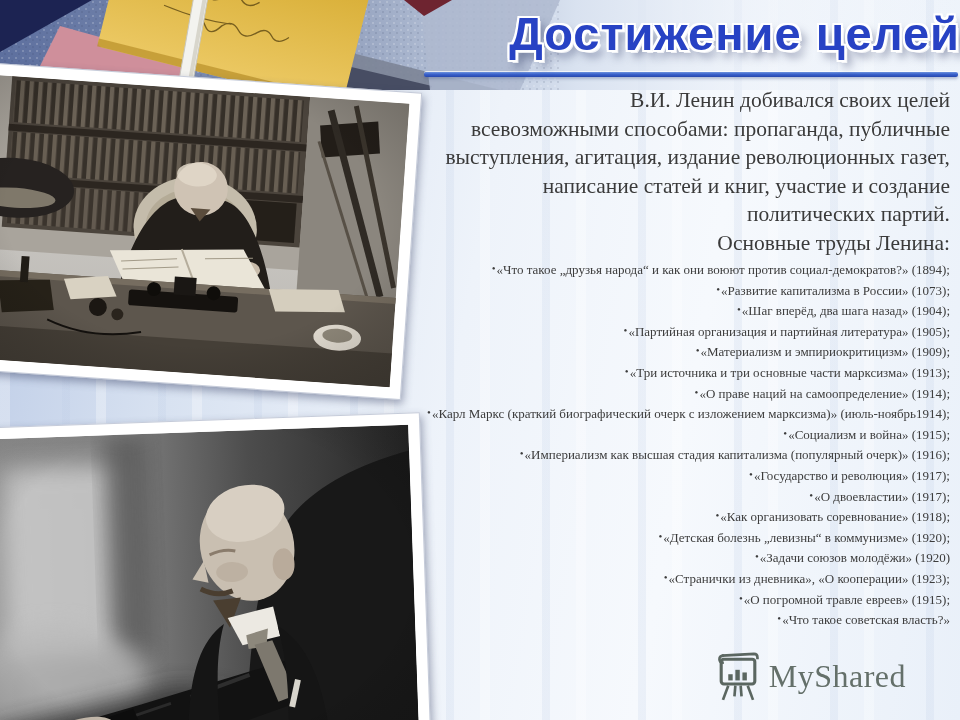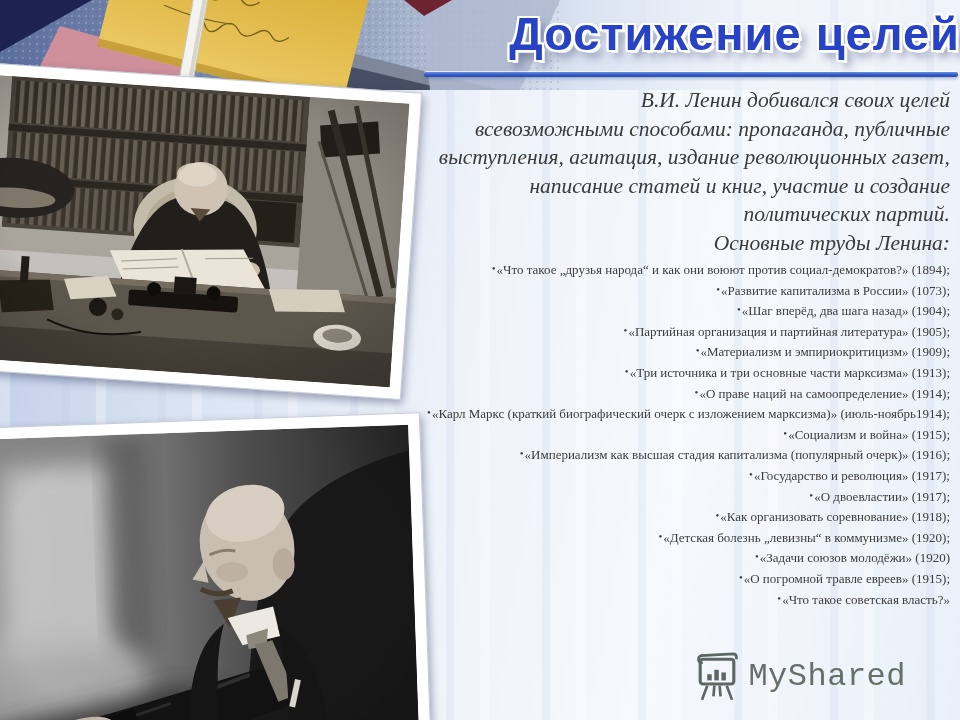--- a/index.html
+++ b/index.html
@@ -29,42 +29,42 @@
   }
   .title-underline {
     position:absolute; top:72px; left:424px; right:2px; height:5px; z-index:4;
     background: linear-gradient(180deg,#6e93dd 0%, #3a62cc 45%, #2747ad 100%);
     border-radius:2px;
     box-shadow: 0 -1px 0 rgba(255,255,255,.7), 0 2px 3px rgba(70,90,140,.35);
   }
 
   .intro {
     position:absolute; top:86px; right:10px; width:565px; z-index:3;
-    text-align:right; font-style:italic; font-size:21.5px; line-height:28.5px; color:#3a3a3a;
+    text-align:right; font-size:21.5px; line-height:28.5px; color:#3a3a3a;
   }
   .works {
     position:absolute; top:259px; right:10px; width:552px; z-index:3;
     margin:0; padding:0; list-style:none; text-align:right;
     font-size:13px; line-height:18.6px; color:#3c3c3c;
   }
   .works li::before { content:"•"; font-size:11px; vertical-align:2px; margin-right:1px; }
 
   .photo {
     position:absolute; background:#fff; box-sizing:border-box; padding:11px; z-index:2;
     border:1px solid rgba(150,160,185,.55);
     box-shadow: 2px 4px 9px rgba(55,65,100,.45);
   }
   .photo svg { display:block; width:100%; height:100%; }
   #photo-desk  { left:-28px; top:77px;  width:440px; height:308px; transform:rotate(4deg); }
   #photo-portrait { left:-24px; top:420px; width:450px; height:350px; transform:rotate(-2deg); }
 
   .watermark {
     position:absolute; top:650px; right:54px; z-index:6;
     display:flex; align-items:center; gap:8px; opacity:.92;
-    font-family:Liberation Mono, monospace; font-size:32px; font-weight:500;
+    font-family:Liberation Serif, serif; font-size:32px; font-weight:500;
     letter-spacing:.5px; color:#59655e;
   }
   .watermark svg { display:block; }
 </style>
 </head>
 <body>
 
 <div class="slide">
   <div class="bg-stripes"></div>
 
@@ -254,20 +254,21 @@
     <li>«Три источника и три основные части марксизма» (1913);</li>
     <li>«О праве наций на самоопределение» (1914);</li>
     <li>«Карл Маркс (краткий биографический очерк с изложением марксизма)» (июль-ноябрь1914);</li>
     <li>«Социализм и война» (1915);</li>
     <li>«Империализм как высшая стадия капитализма (популярный очерк)» (1916);</li>
     <li>«Государство и революция» (1917);</li>
     <li>«О двоевластии» (1917);</li>
     <li>«Как организовать соревнование» (1918);</li>
     <li>«Детская болезнь „левизны“ в коммунизме» (1920);</li>
     <li>«Задачи союзов молодёжи» (1920)</li>
+    <li>«Странички из дневника», «О кооперации» (1923);</li>
     <li>«О погромной травле евреев» (1915);</li>
     <li>«Что такое советская власть?»</li>
   </ul>
 
   <div class="watermark">
     <svg width="46" height="52" viewBox="0 0 52 58">
       <path d="M10,6 q-5,0 -5,4 q0,4 5,4" fill="none" stroke="#4f5b54" stroke-width="3"></path>
       <path d="M8,6 L44,4 q4,0 4,4 l0,2" fill="none" stroke="#4f5b54" stroke-width="3"></path>
       <rect x="7" y="10" width="38" height="28" rx="3" fill="none" stroke="#4f5b54" stroke-width="3.5"></rect>
       <rect x="15" y="27" width="5" height="7" fill="#4f5b54"></rect>

